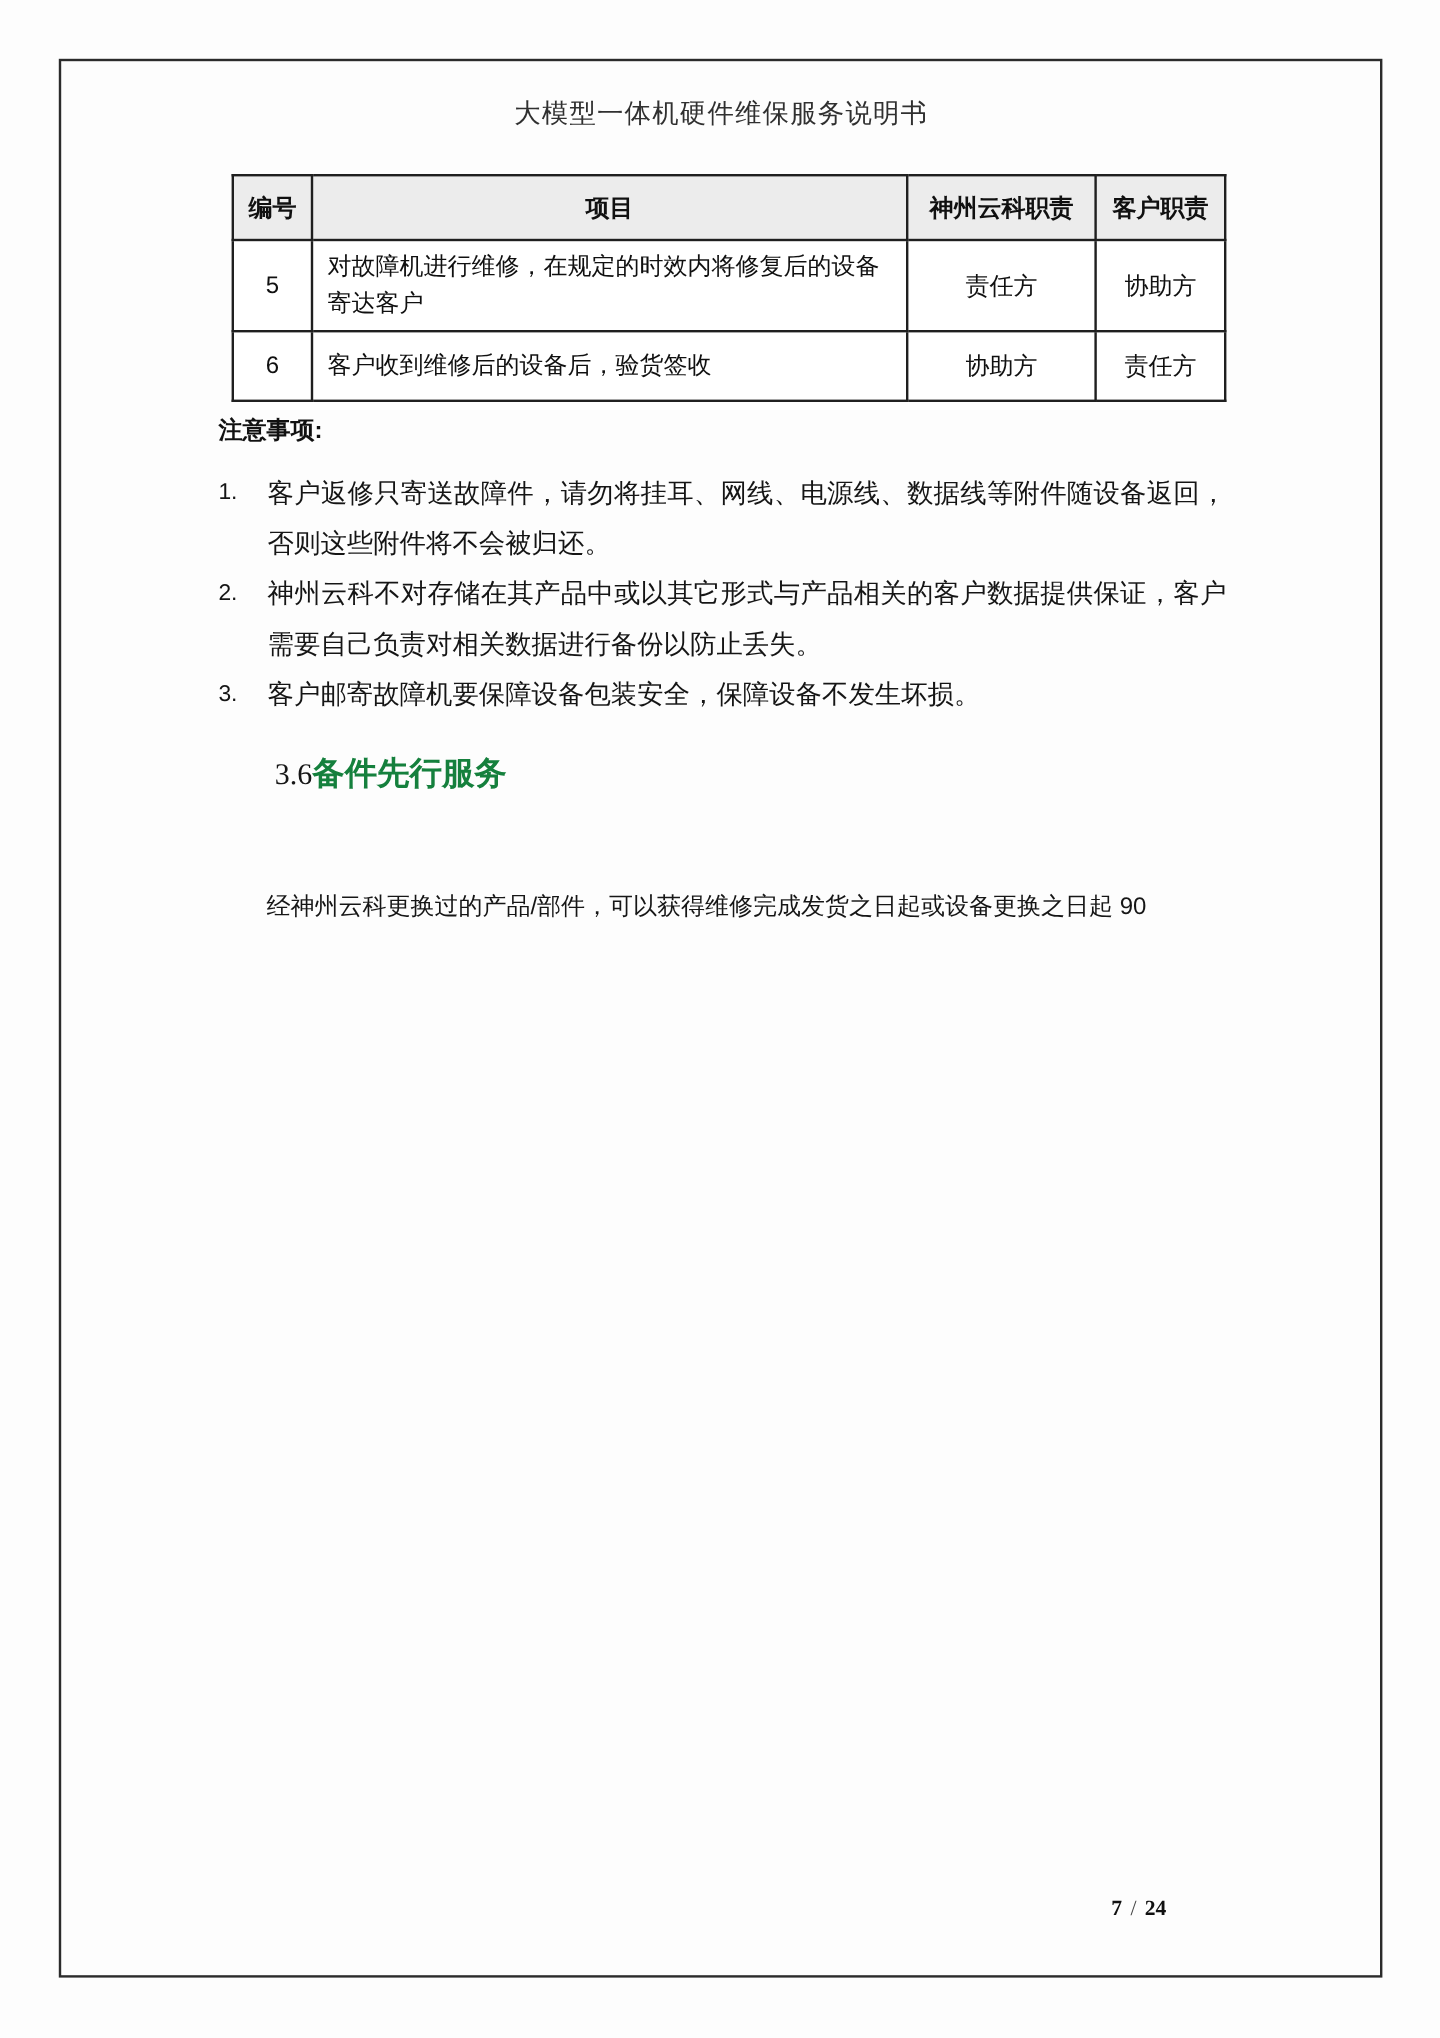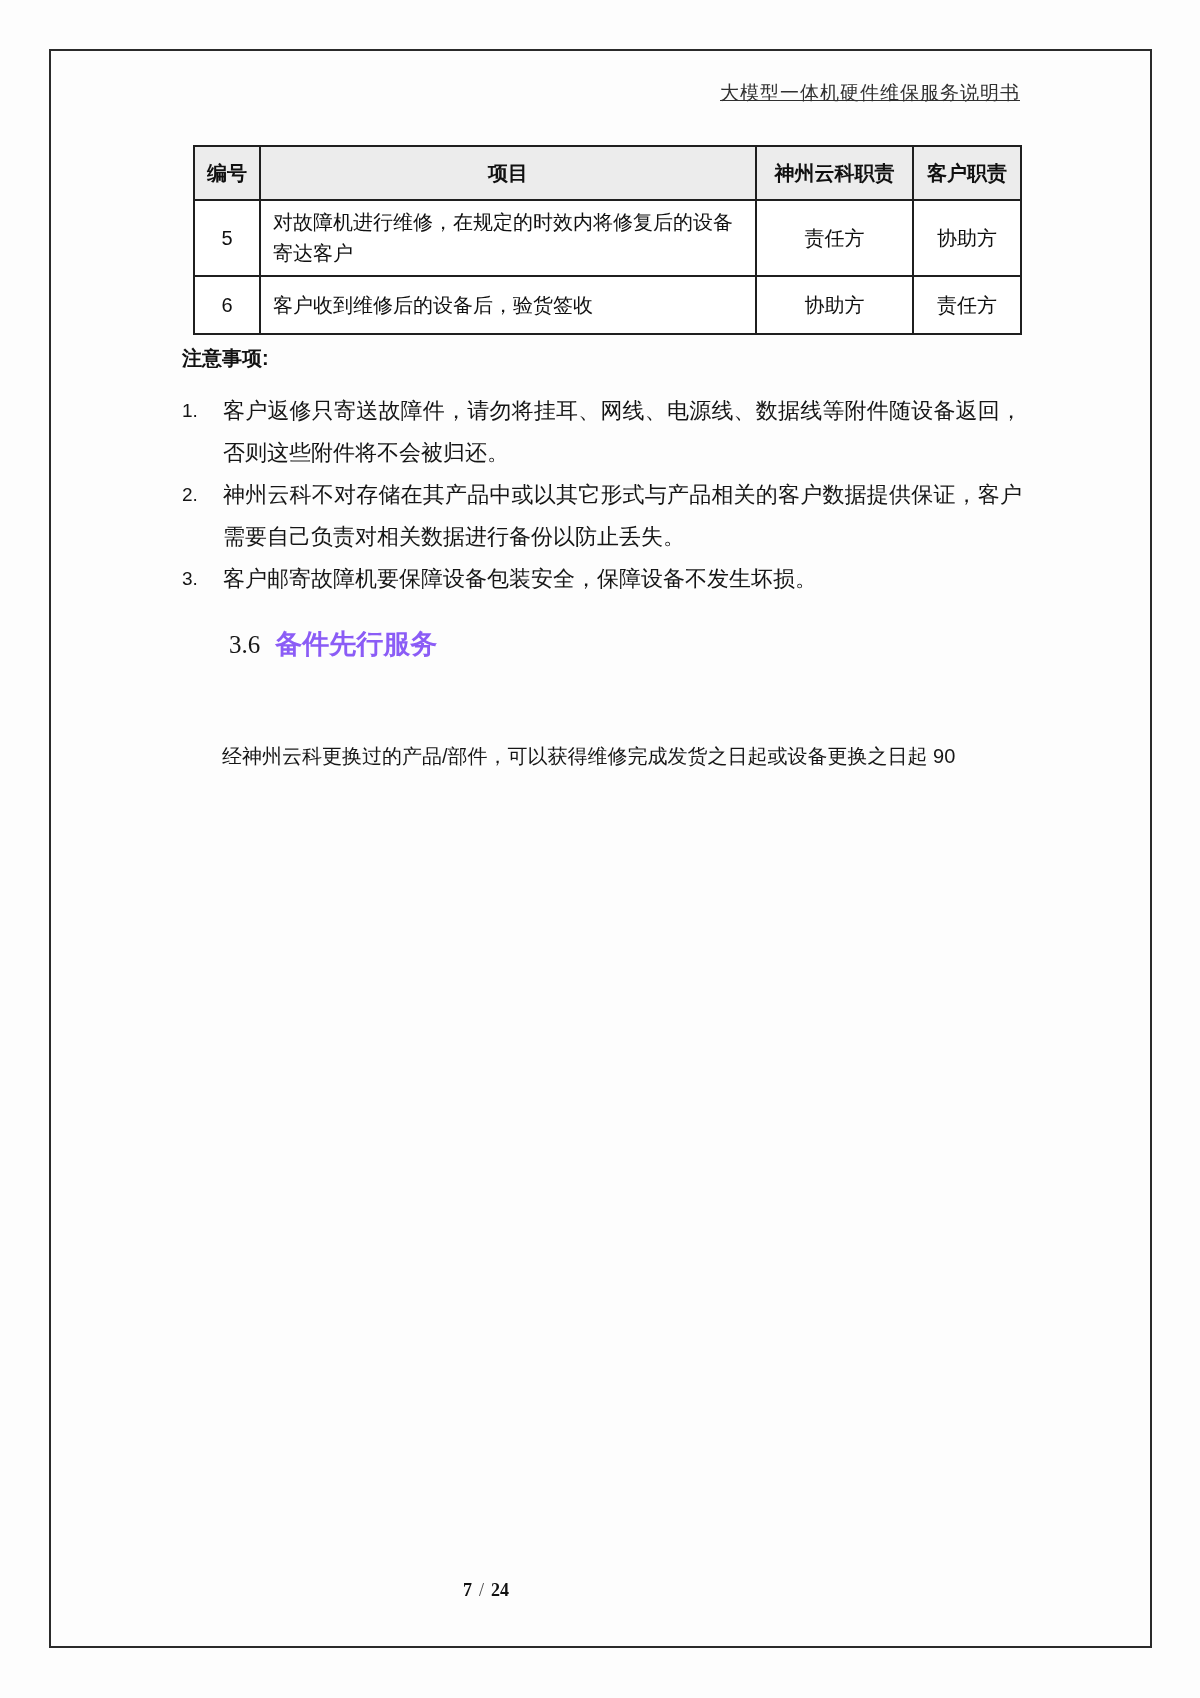--- a/index.html
+++ b/index.html
@@ -23,26 +23,25 @@
     height: 1595px;
     border: 2px solid #2b2b2b;
     background: transparent;
   }
   
   .doc-header {
     position: absolute;
     left: 182px;
     top: 80px;
     width: 838px;
-    text-align: right;
+    text-align: center;
     font-family: "Liberation Serif", "DejaVu Serif", serif;
-    font-size: 19px;
+    font-size: 22px;
     letter-spacing: 1px;
     color: #303030;
-    text-decoration: underline;
   }
   
   .svc-table {
     position: absolute;
     left: 193px;
     top: 145px;
     width: 827px;
     border-collapse: collapse;
     table-layout: fixed;
     font-family: Liberation Sans, sans-serif;
@@ -114,22 +113,21 @@
   }
   .section-number {
     font-family: "Liberation Serif", "DejaVu Serif", serif;
     font-size: 25px;
     color: #161616;
     margin-left: 36px;
   }
   .section-title {
     font-size: 27px;
     font-weight: bold;
-    margin-left: 15px;
-    color: #8b5cf6;
+    color: #15803d;
   }
   
   .body-text {
     position: absolute;
     left: 182px;
     top: 727px;
     width: 838px;
   }
   .body-text p {
     margin: 0;
@@ -138,21 +136,21 @@
     line-height: 58px;
     text-align: justify;
     color: #161616;
   }
   
   .doc-footer {
     position: absolute;
     left: 0;
     top: 1580px;
     width: 972px;
-    text-align: center;
+    text-align: right;
     font-family: "Liberation Serif", "DejaVu Serif", serif;
     font-size: 18px;
     color: #111;
   }
   .footer-num { font-weight: bold; }
   .footer-sep {
     font-weight: normal;
     color: #444;
     padding: 0 7px;
   }

